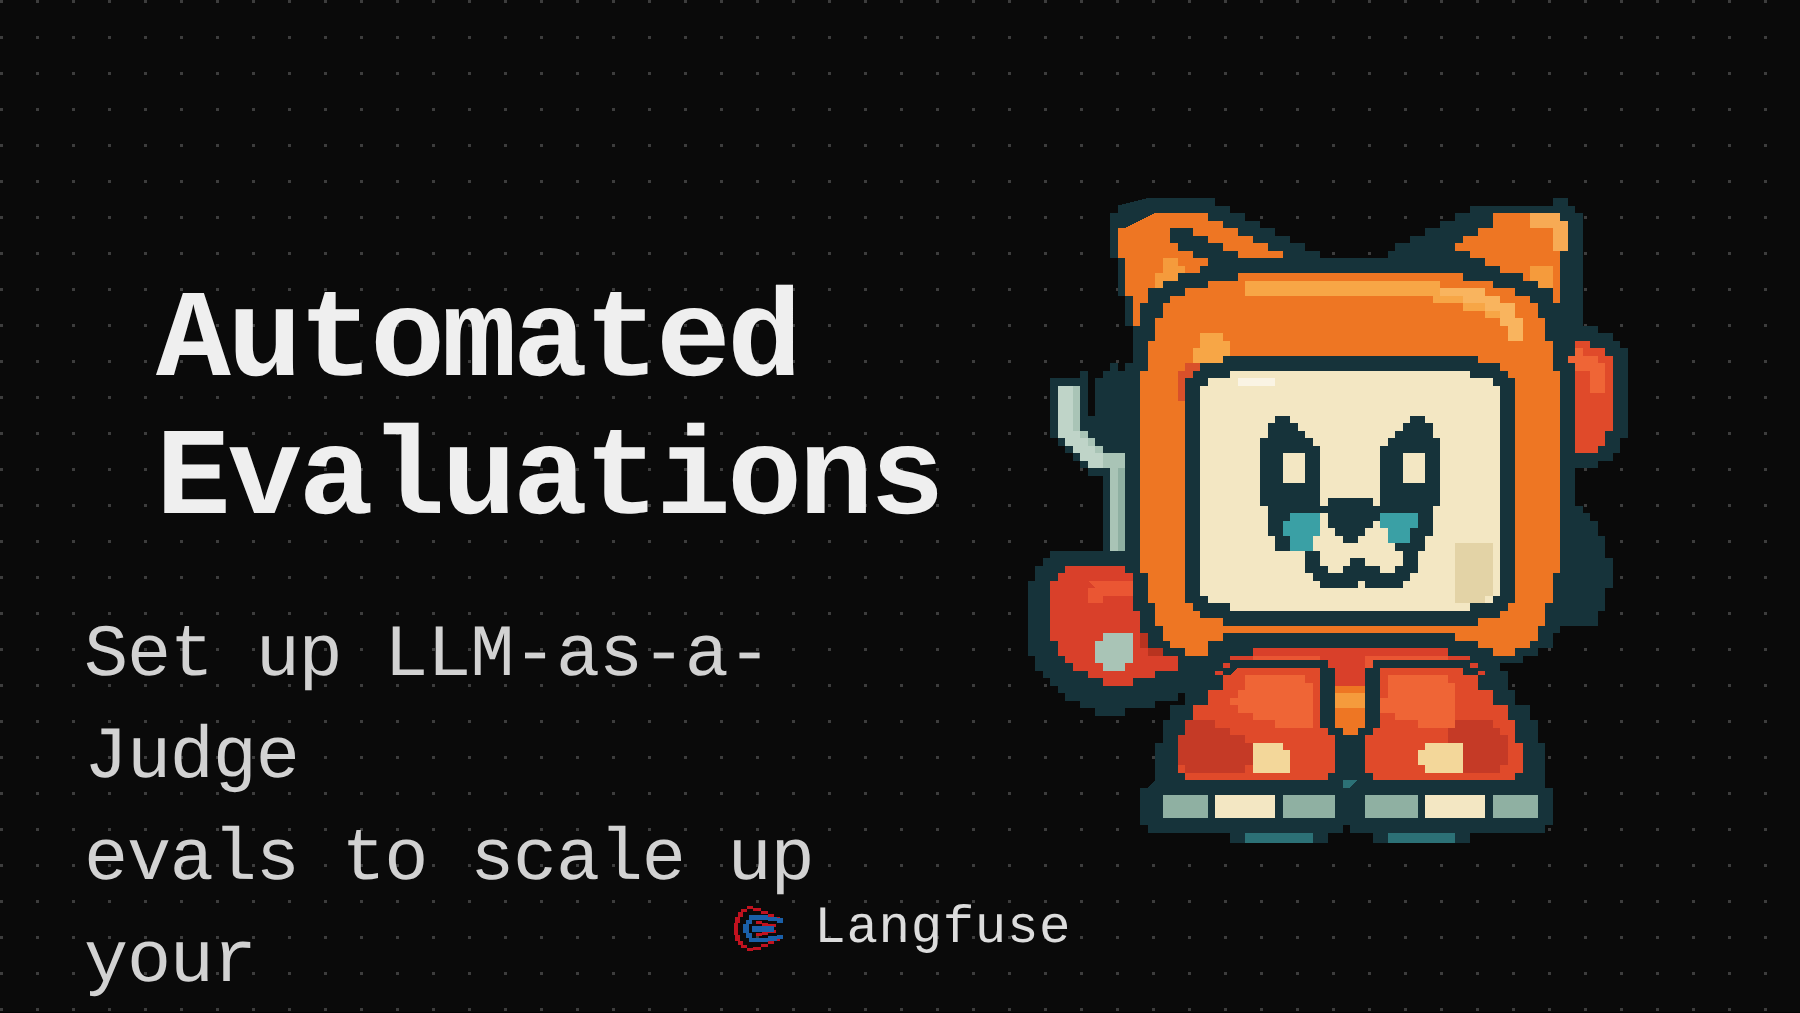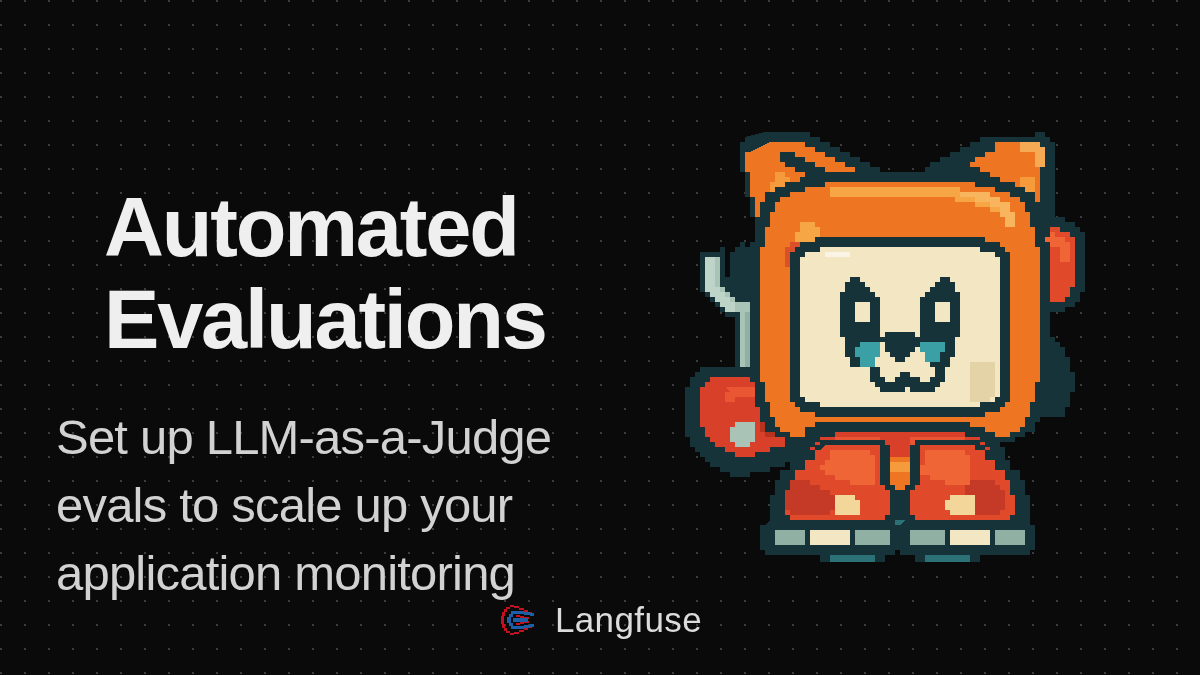--- a/index.html
+++ b/index.html
@@ -9,21 +9,21 @@
   }
   #stage {
     position: relative;
     width: 1200px;
     height: 675px;
     overflow: hidden;
     background-color: #0a0a0a;
     background-image: radial-gradient(circle at 1px 1px, #3d3d3d 1.1px, rgba(0,0,0,0) 1.3px);
     background-size: 24px 24px;
     background-position: 0px 0px;
-    font-family: Liberation Sans, sans-serif;
+    font-family: Liberation Mono, monospace;
     -webkit-font-smoothing: antialiased;
   }
 
   
   #text-col {
     position: absolute;
     left: 56px;
     top: 120px;
     width: 600px;
     height: 440px;
@@ -55,21 +55,21 @@
     white-space: pre-line;
   }
 
   
   #brand {
     position: absolute;
     left: 0;
     top: 602px;
     width: 1200px;
     display: flex;
-    align-items: flex-end;
+    align-items: flex-start;
     justify-content: center;
     gap: 17px;
   }
   #brand-mark {
     width: 40px;
     height: 34px;
     display: block;
   }
   #brand-name {
     color: #dcdcdc;

